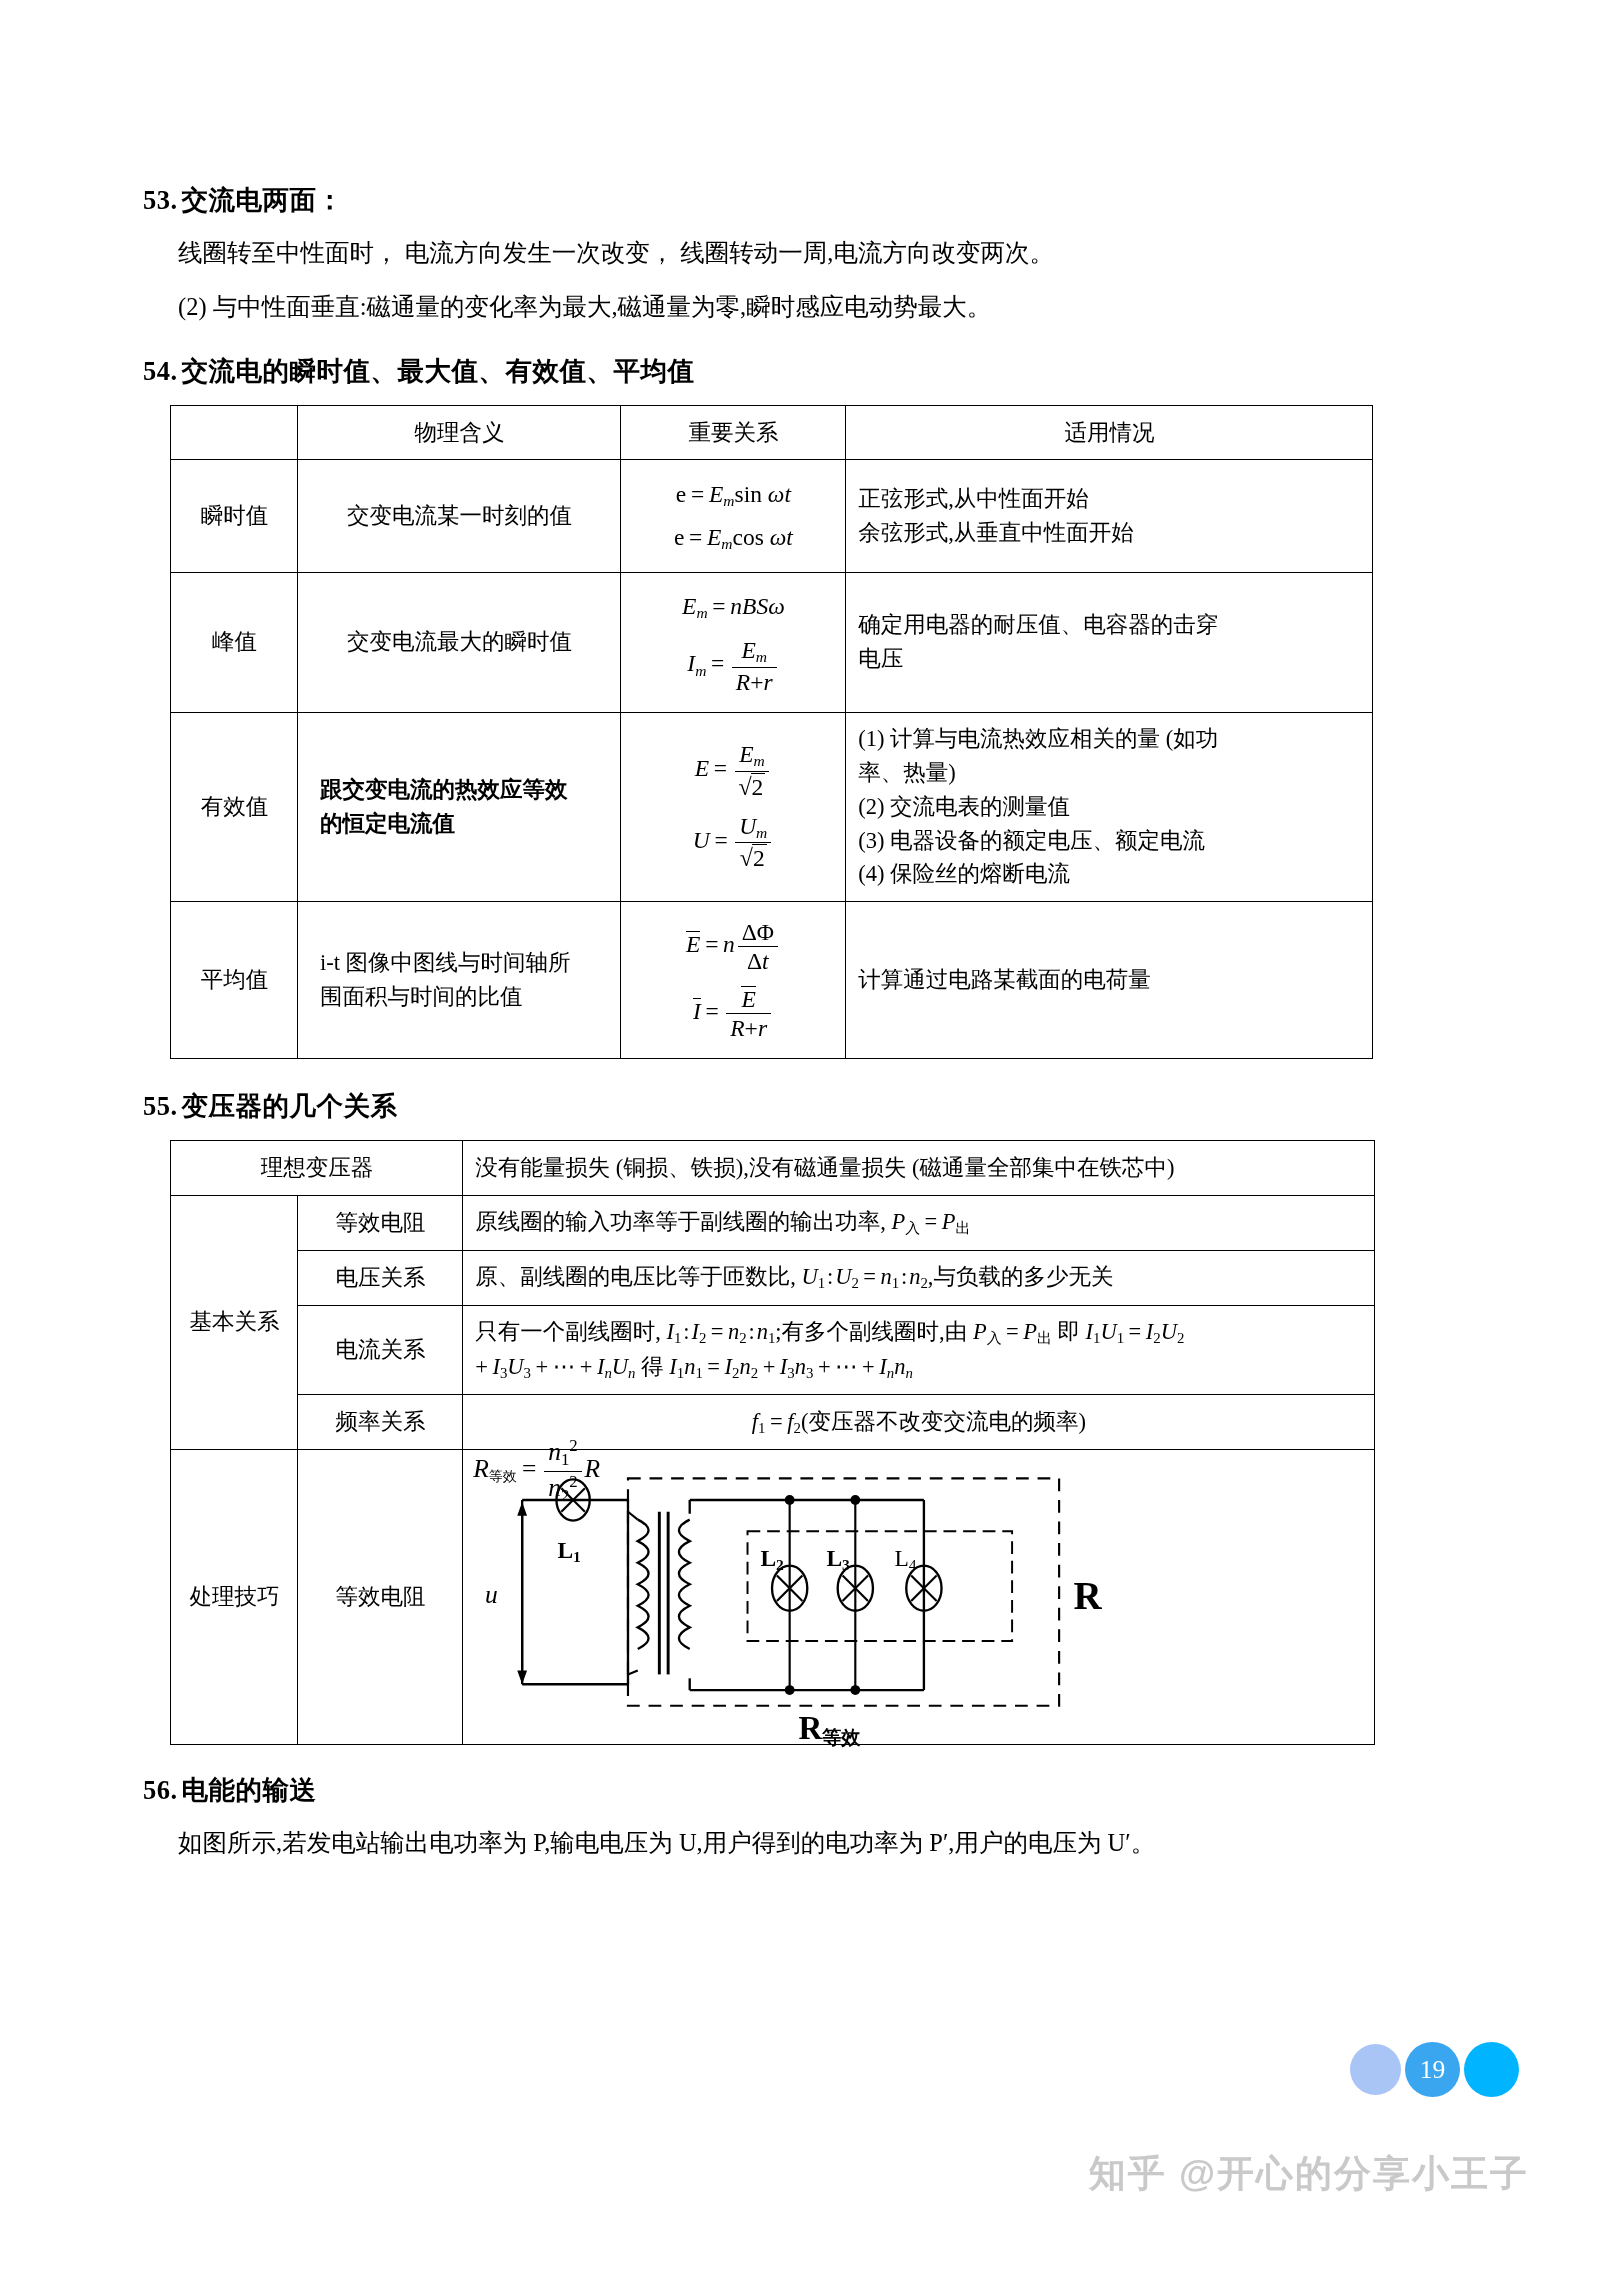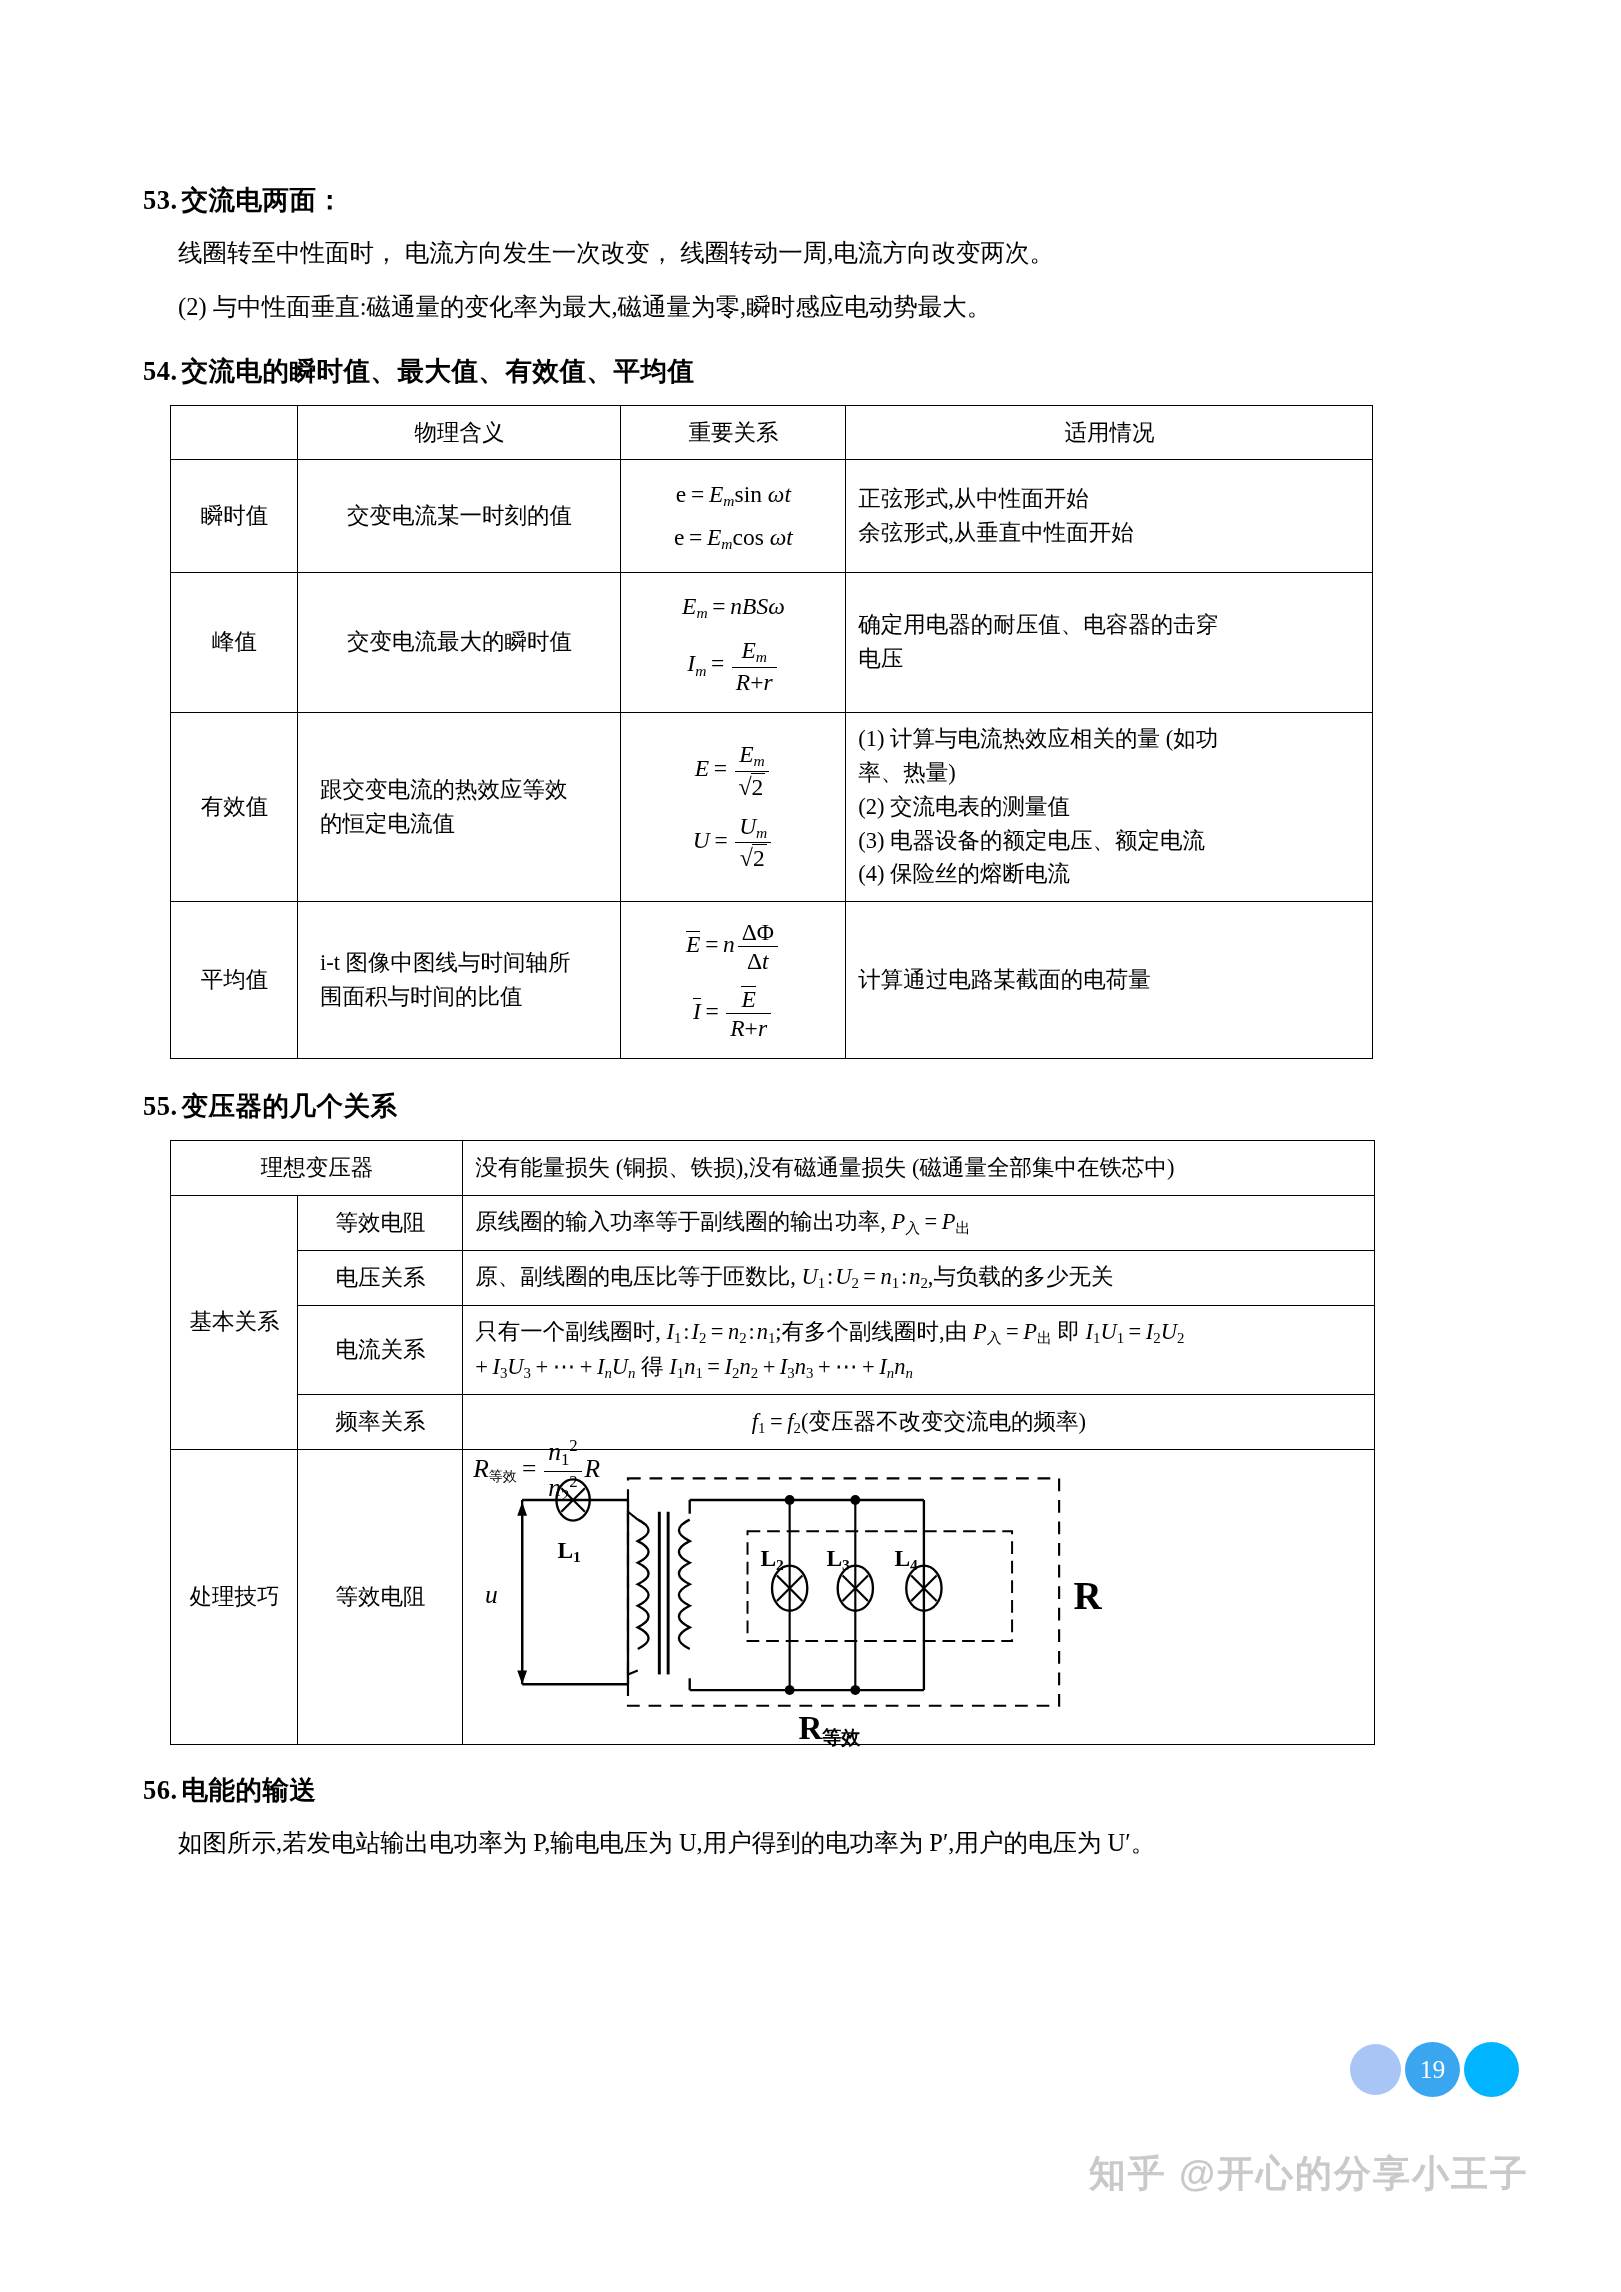--- a/index.html
+++ b/index.html
@@ -206,21 +206,21 @@
           </div>
         </td>
         <td class="c-left">
           <span class="listline">确定用电器的耐压值、电容器的击穿</span>
           <span class="listline">电压</span>
         </td>
       </tr>
 
       <tr>
         <td class="c-center">有效值</td>
-        <td class="c-left" style="padding-left:21.6px;">
+        <td class="c-left" style="padding-left:21.6px;font-weight:bold;">
           <span class="listline">跟交变电流的热效应等效</span>
           <span class="listline">的恒定电流值</span>
         </td>
         <td class="c-center">
           <div class="formula-line">
             <span class="mi">E</span> = <span class="frac"><span class="num-p"><span class="mi">E</span><sub class="s">m</sub></span><span class="den-p"><span class="radical">√</span><span class="sqrt">2</span></span></span>
           </div>
           <div class="formula-line" style="margin-top:11.8px;">
             <span class="mi">U</span> = <span class="frac"><span class="num-p"><span class="mi">U</span><sub class="s">m</sub></span><span class="den-p"><span class="radical">√</span><span class="sqrt">2</span></span></span>
           </div>
@@ -364,21 +364,21 @@
               <span class="mi">R</span><sub class="sn" style="font-size:0.55em;">等效</sub> = <span class="frac"><span class="num-p"><span class="mi">n</span><sub class="sn">1</sub><sup class="sn">2</sup></span><span class="den-p"><span class="mi">n</span><sub class="sn">2</sub><sup class="sn">2</sup></span></span><span class="mi">R</span>
             </div>
 
             
             <div class="eqlabel" style="left:21.6px; top:125px; font-style:italic;">u</div>
 
             
             <div class="eqlabel" style="left:94px; top:82px; font-size:23.5px; font-weight:bold;">L<sub class="sn">1</sub></div>
             <div class="eqlabel" style="left:297px; top:90px; font-size:23.5px; font-weight:bold;">L<sub class="sn">2</sub></div>
             <div class="eqlabel" style="left:363px; top:90px; font-size:23.5px; font-weight:bold;">L<sub class="sn">3</sub></div>
-            <div class="eqlabel" style="left:431px; top:90px; font-size:23.5px; font-weight:bold;">L<sub class="sn">4</sub></div>
+            <div class="eqlabel" style="left:431px; top:90px; font-size:23.5px; font-weight:normal;">L<sub class="sn">4</sub></div>
 
             
             <div class="eqlabel" style="left:610px; top:116px; font-size:39px; font-weight:bold;">R</div>
 
             
             <div class="eqlabel" style="left:335px; top:253px; font-size:33px; font-weight:bold;">R<sub class="sn" style="font-size:0.58em;">等效</sub></div>
           </div>
         </td>
       </tr>
     </tbody>

